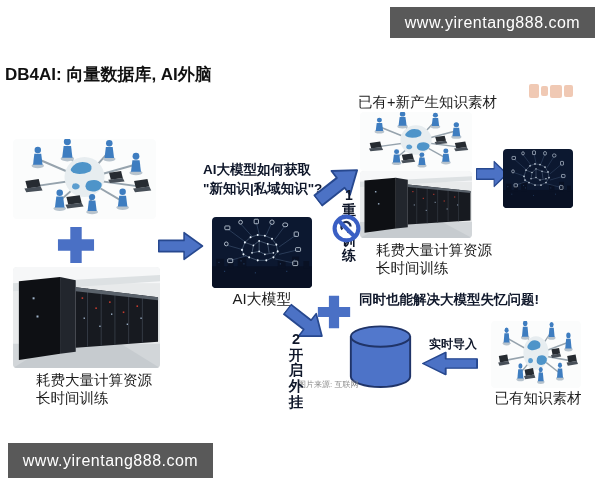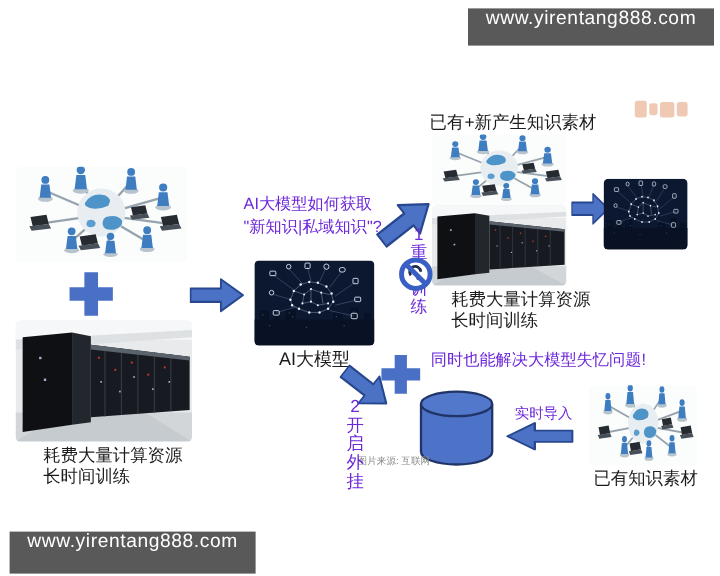--- a/index.html
+++ b/index.html
@@ -1,23 +1,23 @@
 <!DOCTYPE html>
 <html><head>
 <meta charset="utf-8">
 <style>
   html,body{margin:0;padding:0;background:#fff;}
   .stage{position:relative;width:600px;height:480px;background:#ffffff;overflow:hidden;
          font-family:"Liberation Sans", sans-serif;color:#1f1f1f;}
-  .banner{position:absolute;background:#595959;color:#ffffff;display:flex;align-items:flex-start;
+  .banner{position:absolute;background:#595959;color:#ffffff;display:flex;align-items:center;
           justify-content:center;font-size:16px;letter-spacing:.5px;}
   .title{position:absolute;font-size:17px;font-weight:bold;color:#111;white-space:nowrap;}
   .lbl{position:absolute;font-size:14.5px;color:#1c1c1c;white-space:nowrap;}
   .lbl-c{text-align:center;}
-  .red{position:absolute;color:#6d28d9;font-weight:normal;white-space:nowrap;}
+  .red{position:absolute;color:#0f172a;font-weight:bold;white-space:nowrap;}
   .q{font-size:13.5px;line-height:1.4;}
   .vcol{display:flex;flex-direction:column;align-items:center;line-height:1.08;font-size:14px;}
   .photo{position:absolute;border-radius:4px;}
   .arrow{position:absolute;}
   .src{position:absolute;font-size:8px;color:#8a8a8a;white-space:nowrap;z-index:1;}
   .z2{z-index:2;}
   .watermark{position:absolute;display:flex;gap:2px;align-items:center;opacity:.45;filter:blur(.6px);}
   .watermark span{display:block;background:#e08a5a;border-radius:2px;}
 </style>
 </head>
@@ -190,20 +190,21 @@
     </defs>
   </svg>
 
   <div class="banner" style="left:390px;top:7px;width:205px;height:31px;">
     <span>www.yirentang888.com</span>
   </div>
   <div class="banner" style="left:8px;top:443px;width:205px;height:35px;">
     <span>www.yirentang888.com</span>
   </div>
 
+  <div class="title" style="left:5px;top:63px;">DB4AI: 向量数据库, AI外脑</div>
   <div class="watermark" style="left:529px;top:84px;">
     <span style="width:10px;height:14px;"></span>
       <span style="width:7px;height:10px;"></span>
     <span style="width:12px;height:13px;"></span>
       <span style="width:9px;height:12px;"></span>
   </div>
 
   <svg class="photo" style="left:13px;top:139px;width:143px;height:80px;" viewBox="0 0 150 84" preserveAspectRatio="none">
       <use href="#globe-pic"></use>
     </svg>

